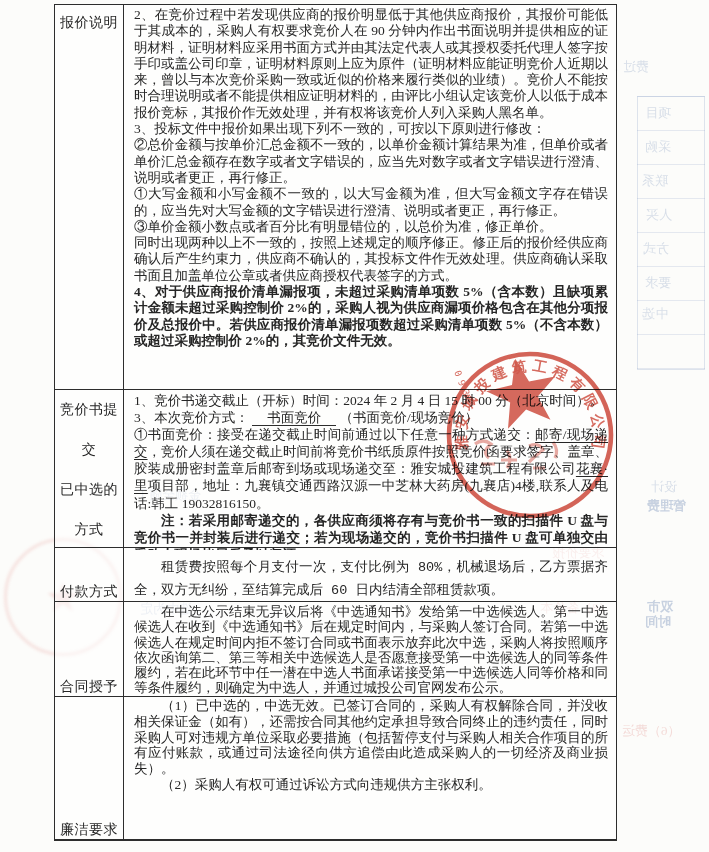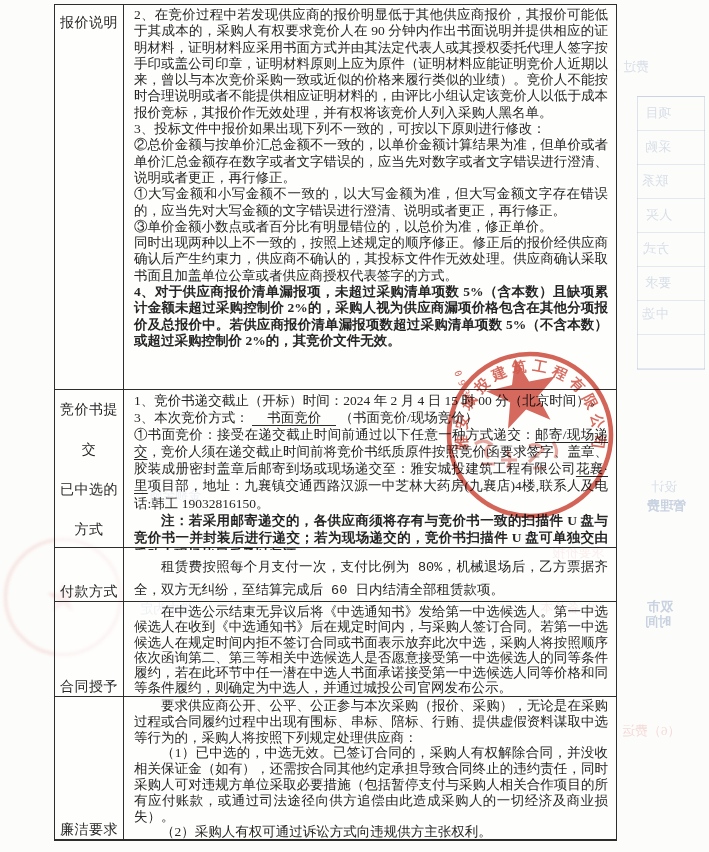--- a/index.html
+++ b/index.html
@@ -135,21 +135,20 @@
         </div>
         <div class="content-cell">
           <p class="ind"><span>在中选公示结束无异议后将《中选通知书》发给第一中选候选人。第一中选候选人在收到《中选通知书》后在规定时间内，与采购人签订合同。若第一中选候选人在规定时间内拒不签订合同或书面表示放弃此次中选，采购人将按照顺序依次函询第二、第三等相关中选候选人是否愿意接受第一中选候选人的同等条件履约，若在此环节中任一潜在中选人书面承诺接受第一中选候选人同等价格和同等条件履约，则确定为中选人，并通过城投公司官网发布公示。</span></p>
         </div>
       </div>
       <div class="row r5">
         <div class="label-cell">
           <div>廉洁要求</div>
         </div>
         <div class="content-cell">
-          <p class="ind"><span>要求供应商公开、公平、公正参与本次采购（报价、采购），无论是在采购过程或合同履约过程中出现有围标、串标、陪标、行贿、提供虚假资料谋取中选等行为的，采购人将按照下列规定处理供应商：</span></p>
           <p class="ind"><span>（1）已中选的，中选无效。已签订合同的，采购人有权解除合同，并没收相关保证金（如有），还需按合同其他约定承担导致合同终止的违约责任，同时采购人可对违规方单位采取必要措施（包括暂停支付与采购人相关合作项目的所有应付账款，或通过司法途径向供方追偿由此造成采购人的一切经济及商业损失）。</span></p>
           <p class="ind"><span>（2）采购人有权可通过诉讼方式向违规供方主张权利。</span></p>
         </div>
       </div>
     </div>
 
   <svg class="seal" viewBox="0 0 186 186">
     <defs>
       <path id="arc" d="M 31.2 109.6 A 64 64 0 1 1 154.8 109.6" fill="none"></path>
     </defs>

